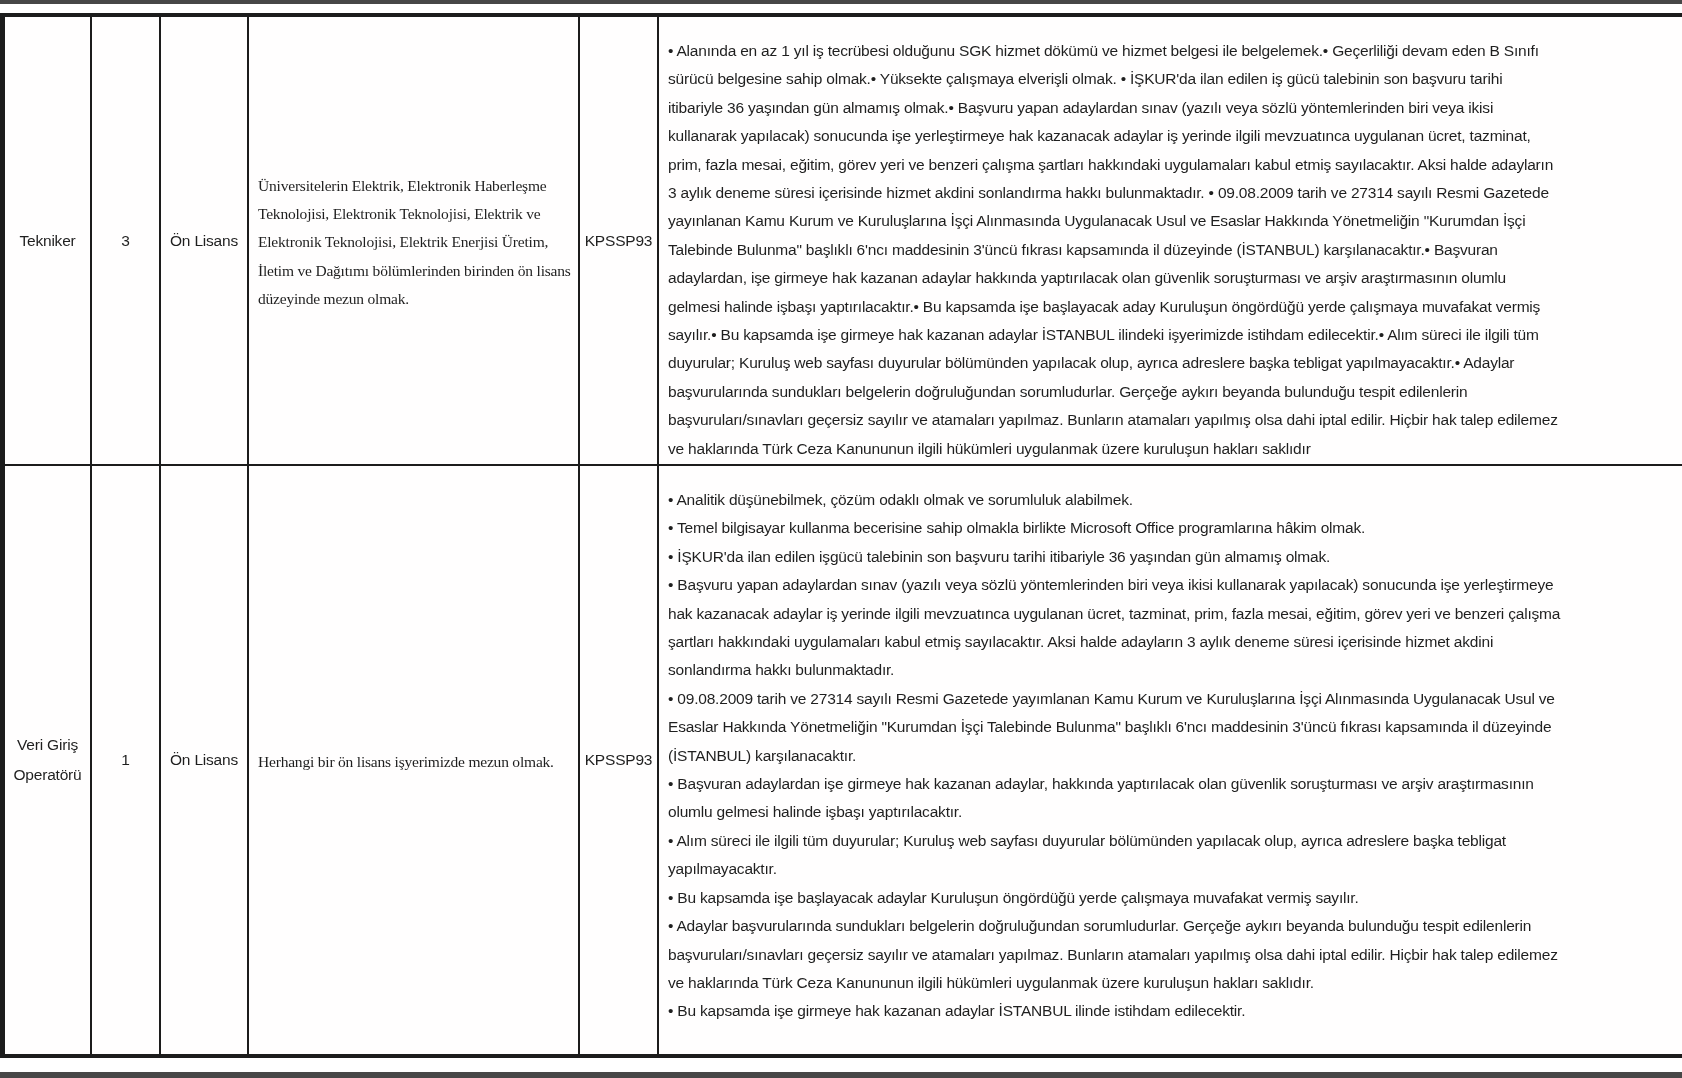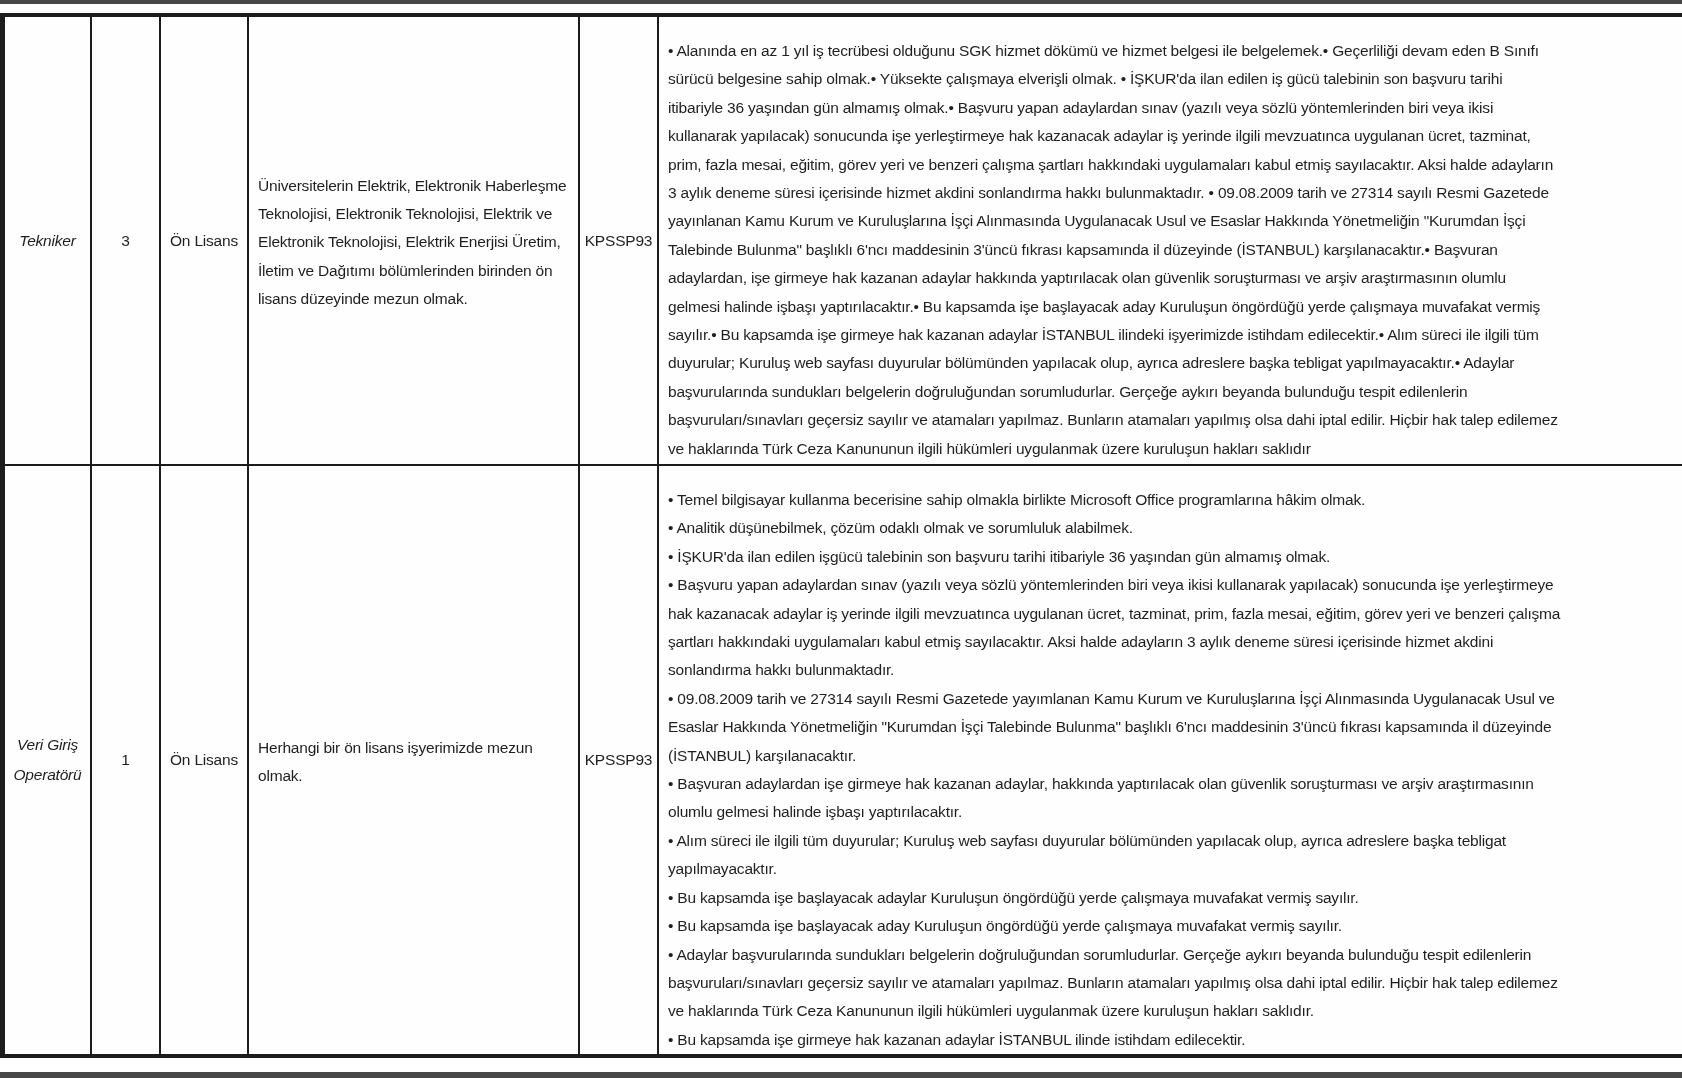--- a/index.html
+++ b/index.html
@@ -33,24 +33,24 @@
   .t-row.r2{height:588px;}
 
   .c{
     border-right:2px solid #1c1c1c;
     display:flex;align-items:center;justify-content:center;
     text-align:center;
     font-size:15.5px;letter-spacing:-0.2px;line-height:22px;
     overflow:hidden;
   }
   .c:last-child{border-right:none;}
-  .c-pos{padding:0 10px;line-height:30px;font-style:italic;}
+  .c-pos{padding:0 10px;line-height:30px;}
   .c-req{
     justify-content:flex-start;text-align:left;
-    padding:6px 6px 2px 9px;line-height:28.3px;
+    padding:6px 6px 2px 9px;line-height:28.3px;font-family:Liberation Serif, serif;
   }
   .c-kpss{padding:12px;}
   .c-cond{
     display:block;text-align:left;
     padding:20px 122px 4px 9px;
     line-height:28.4px;
   }
   .cond-item{margin:0;}
 </style>
 </head>
@@ -91,29 +91,28 @@
     <div class="c">
       <span>Ön Lisans</span>
     </div>
     <div class="c c-req">
       <span>Herhangi bir ön lisans işyerimizde mezun olmak.</span>
     </div>
     <div class="c c-kpss">
       <span>KPSSP93</span>
     </div>
     <div class="c c-cond">
+        <div class="cond-item">• Analitik düşünebilmek, çözüm odaklı olmak ve sorumluluk alabilmek.</div>
         <div class="cond-item">• Temel bilgisayar kullanma becerisine sahip olmakla birlikte Microsoft Office programlarına hâkim olmak.</div>
-        <div class="cond-item">• Analitik düşünebilmek, çözüm odaklı olmak ve sorumluluk alabilmek.</div>
         <div class="cond-item">• İŞKUR'da ilan edilen işgücü talebinin son başvuru tarihi itibariyle 36 yaşından gün almamış olmak.</div>
         <div class="cond-item">• Başvuru yapan adaylardan sınav (yazılı veya sözlü yöntemlerinden biri veya ikisi kullanarak yapılacak) sonucunda işe yerleştirmeye hak kazanacak adaylar iş yerinde ilgili mevzuatınca uygulanan ücret, tazminat, prim, fazla mesai, eğitim, görev yeri ve benzeri çalışma şartları hakkındaki uygulamaları kabul etmiş sayılacaktır. Aksi halde adayların 3 aylık deneme süresi içerisinde hizmet akdini sonlandırma hakkı bulunmaktadır.</div>
         <div class="cond-item">• 09.08.2009 tarih ve 27314 sayılı Resmi Gazetede yayımlanan Kamu Kurum ve Kuruluşlarına İşçi Alınmasında Uygulanacak Usul ve Esaslar Hakkında Yönetmeliğin "Kurumdan İşçi Talebinde Bulunma" başlıklı 6'ncı maddesinin 3'üncü fıkrası kapsamında il düzeyinde (İSTANBUL) karşılanacaktır.</div>
         <div class="cond-item">• Başvuran adaylardan işe girmeye hak kazanan adaylar, hakkında yaptırılacak olan güvenlik soruşturması ve arşiv araştırmasının olumlu gelmesi halinde işbaşı yaptırılacaktır.</div>
         <div class="cond-item">• Alım süreci ile ilgili tüm duyurular; Kuruluş web sayfası duyurular bölümünden yapılacak olup, ayrıca adreslere başka tebligat yapılmayacaktır.</div>
         <div class="cond-item">• Bu kapsamda işe başlayacak adaylar Kuruluşun öngördüğü yerde çalışmaya muvafakat vermiş sayılır.</div>
-        <div class="cond-item">• Bu kapsamda işe başlayacak aday Kuruluşun öngördüğü yerde çalışmaya muvafakat vermiş sayılır.</div>
         <div class="cond-item">• Adaylar başvurularında sundukları belgelerin doğruluğundan sorumludurlar. Gerçeğe aykırı beyanda bulunduğu tespit edilenlerin başvuruları/sınavları geçersiz sayılır ve atamaları yapılmaz. Bunların atamaları yapılmış olsa dahi iptal edilir. Hiçbir hak talep edilemez ve haklarında Türk Ceza Kanununun ilgili hükümleri uygulanmak üzere kuruluşun hakları saklıdır.</div>
         <div class="cond-item">• Bu kapsamda işe girmeye hak kazanan adaylar İSTANBUL ilinde istihdam edilecektir.</div>
       </div>
   </div>
 
 </div>
 
 <div class="edge-band bottom"></div>
 
 </body></html>

